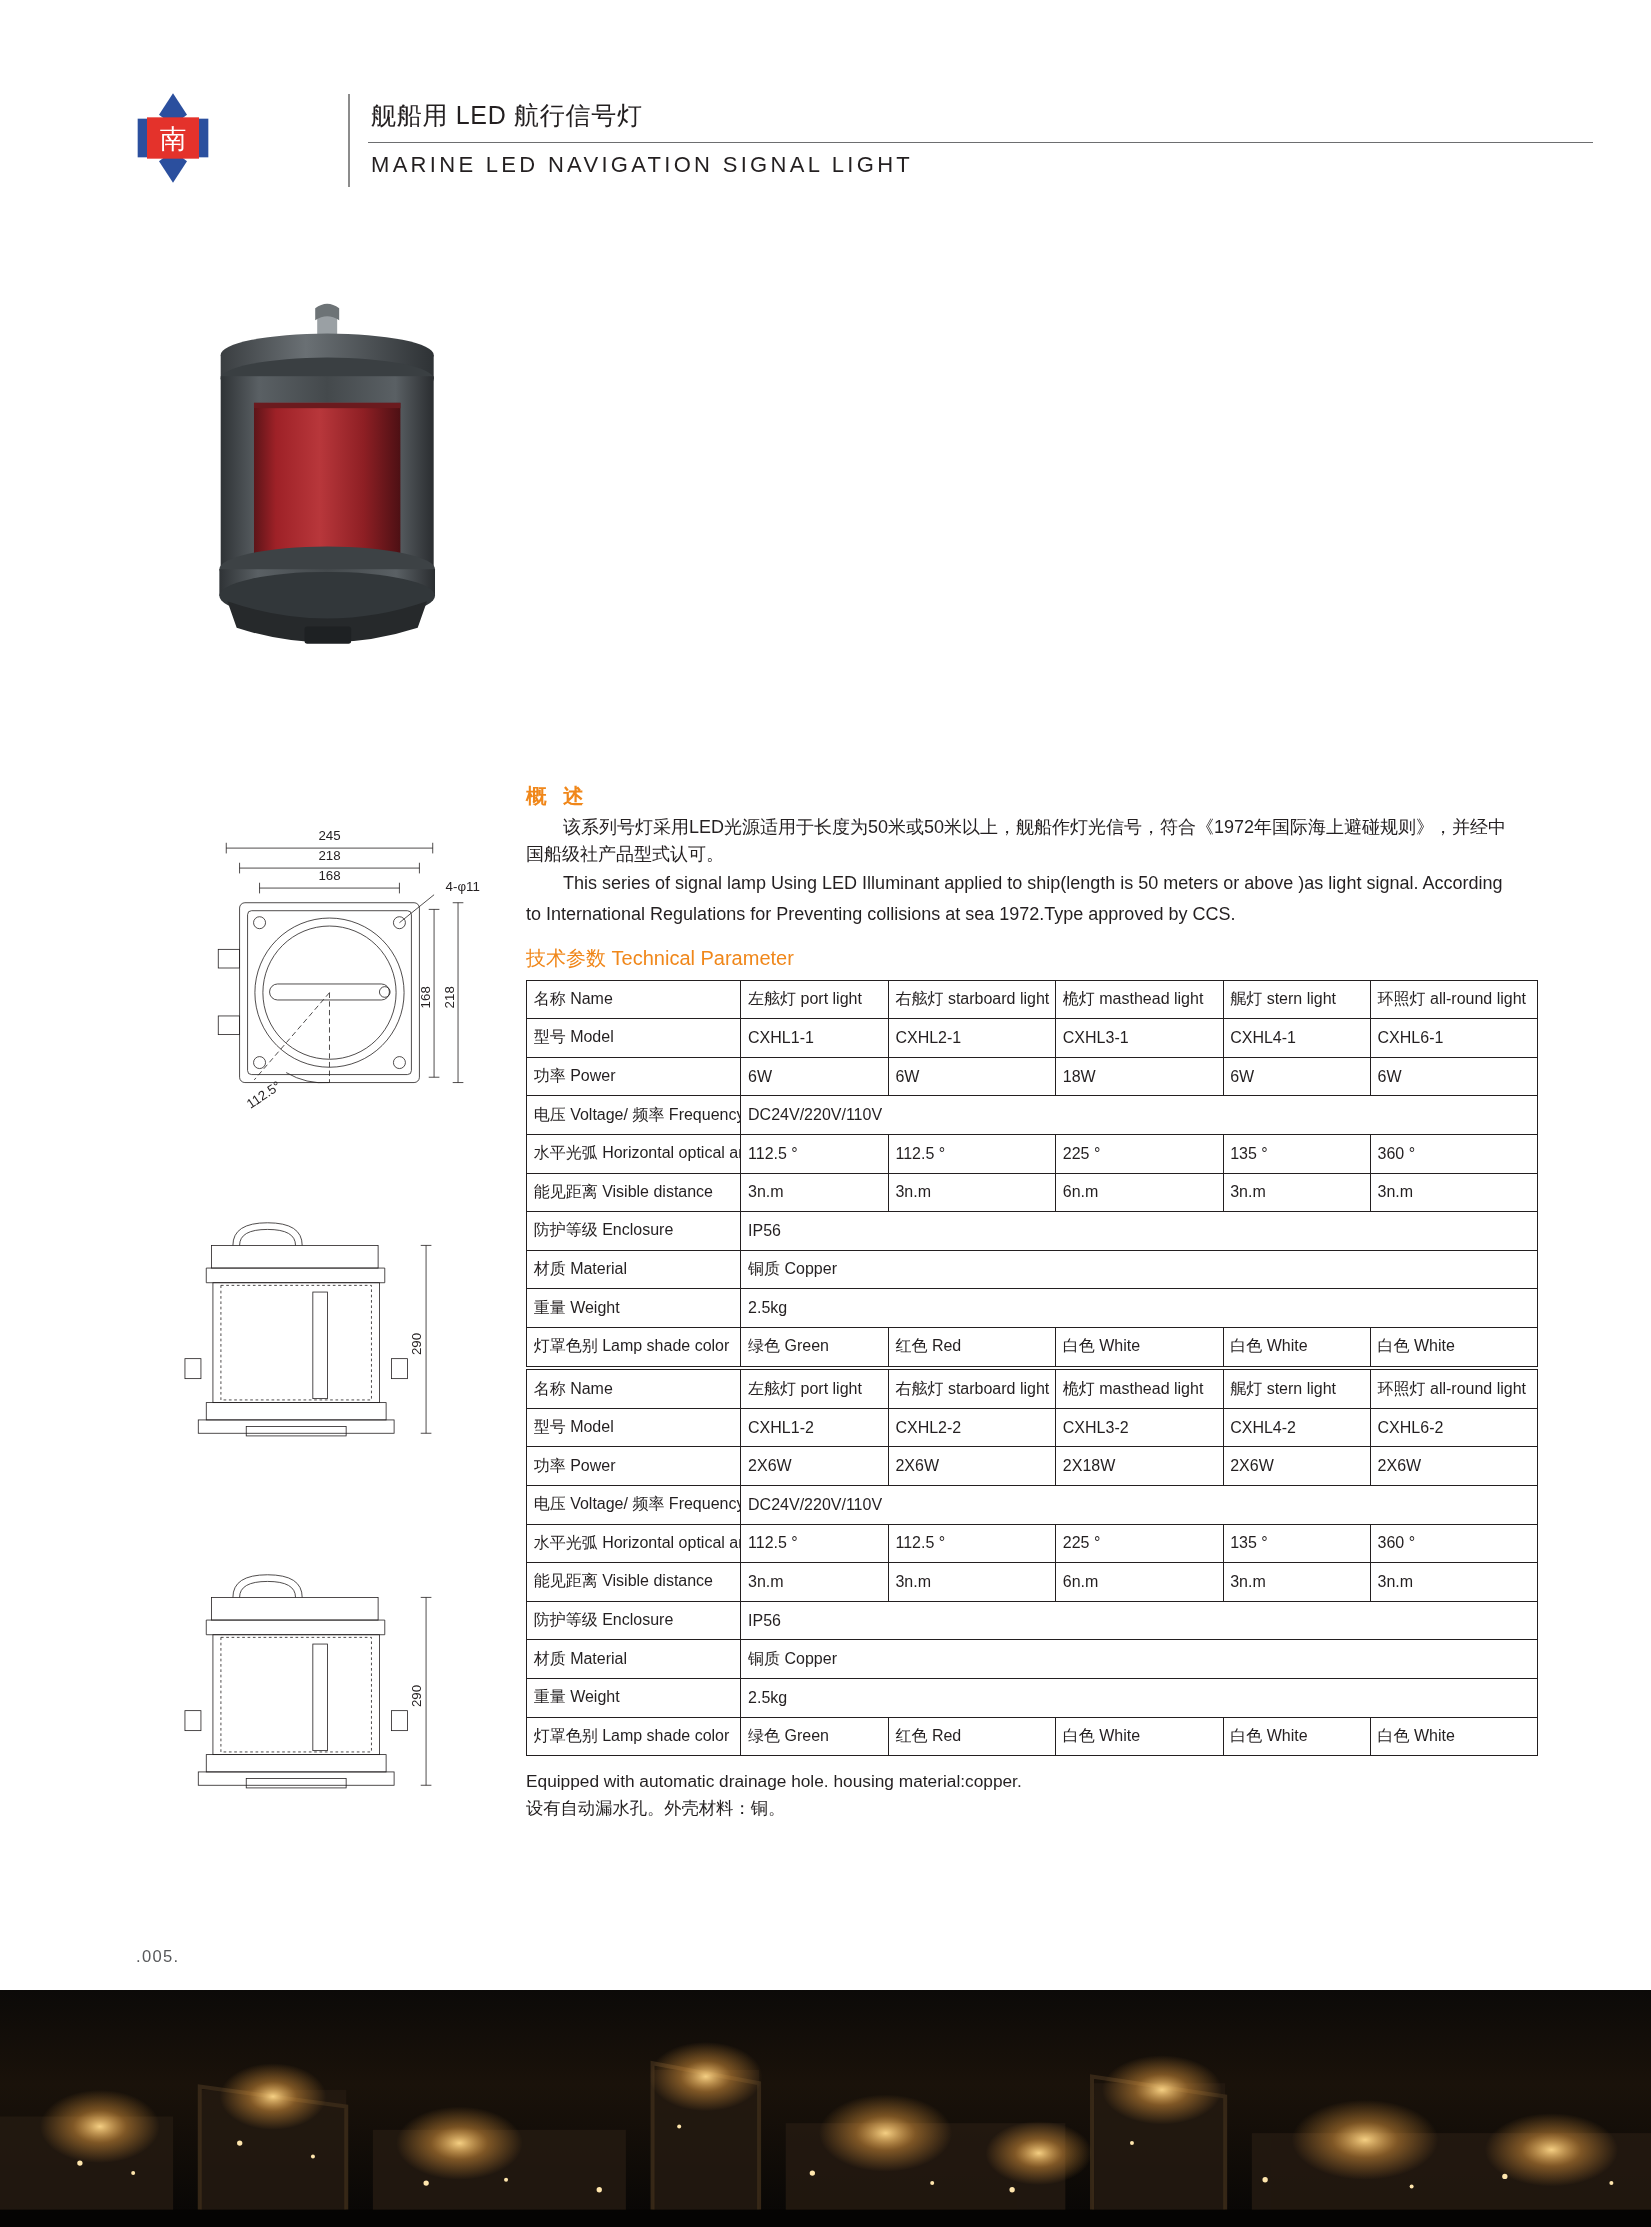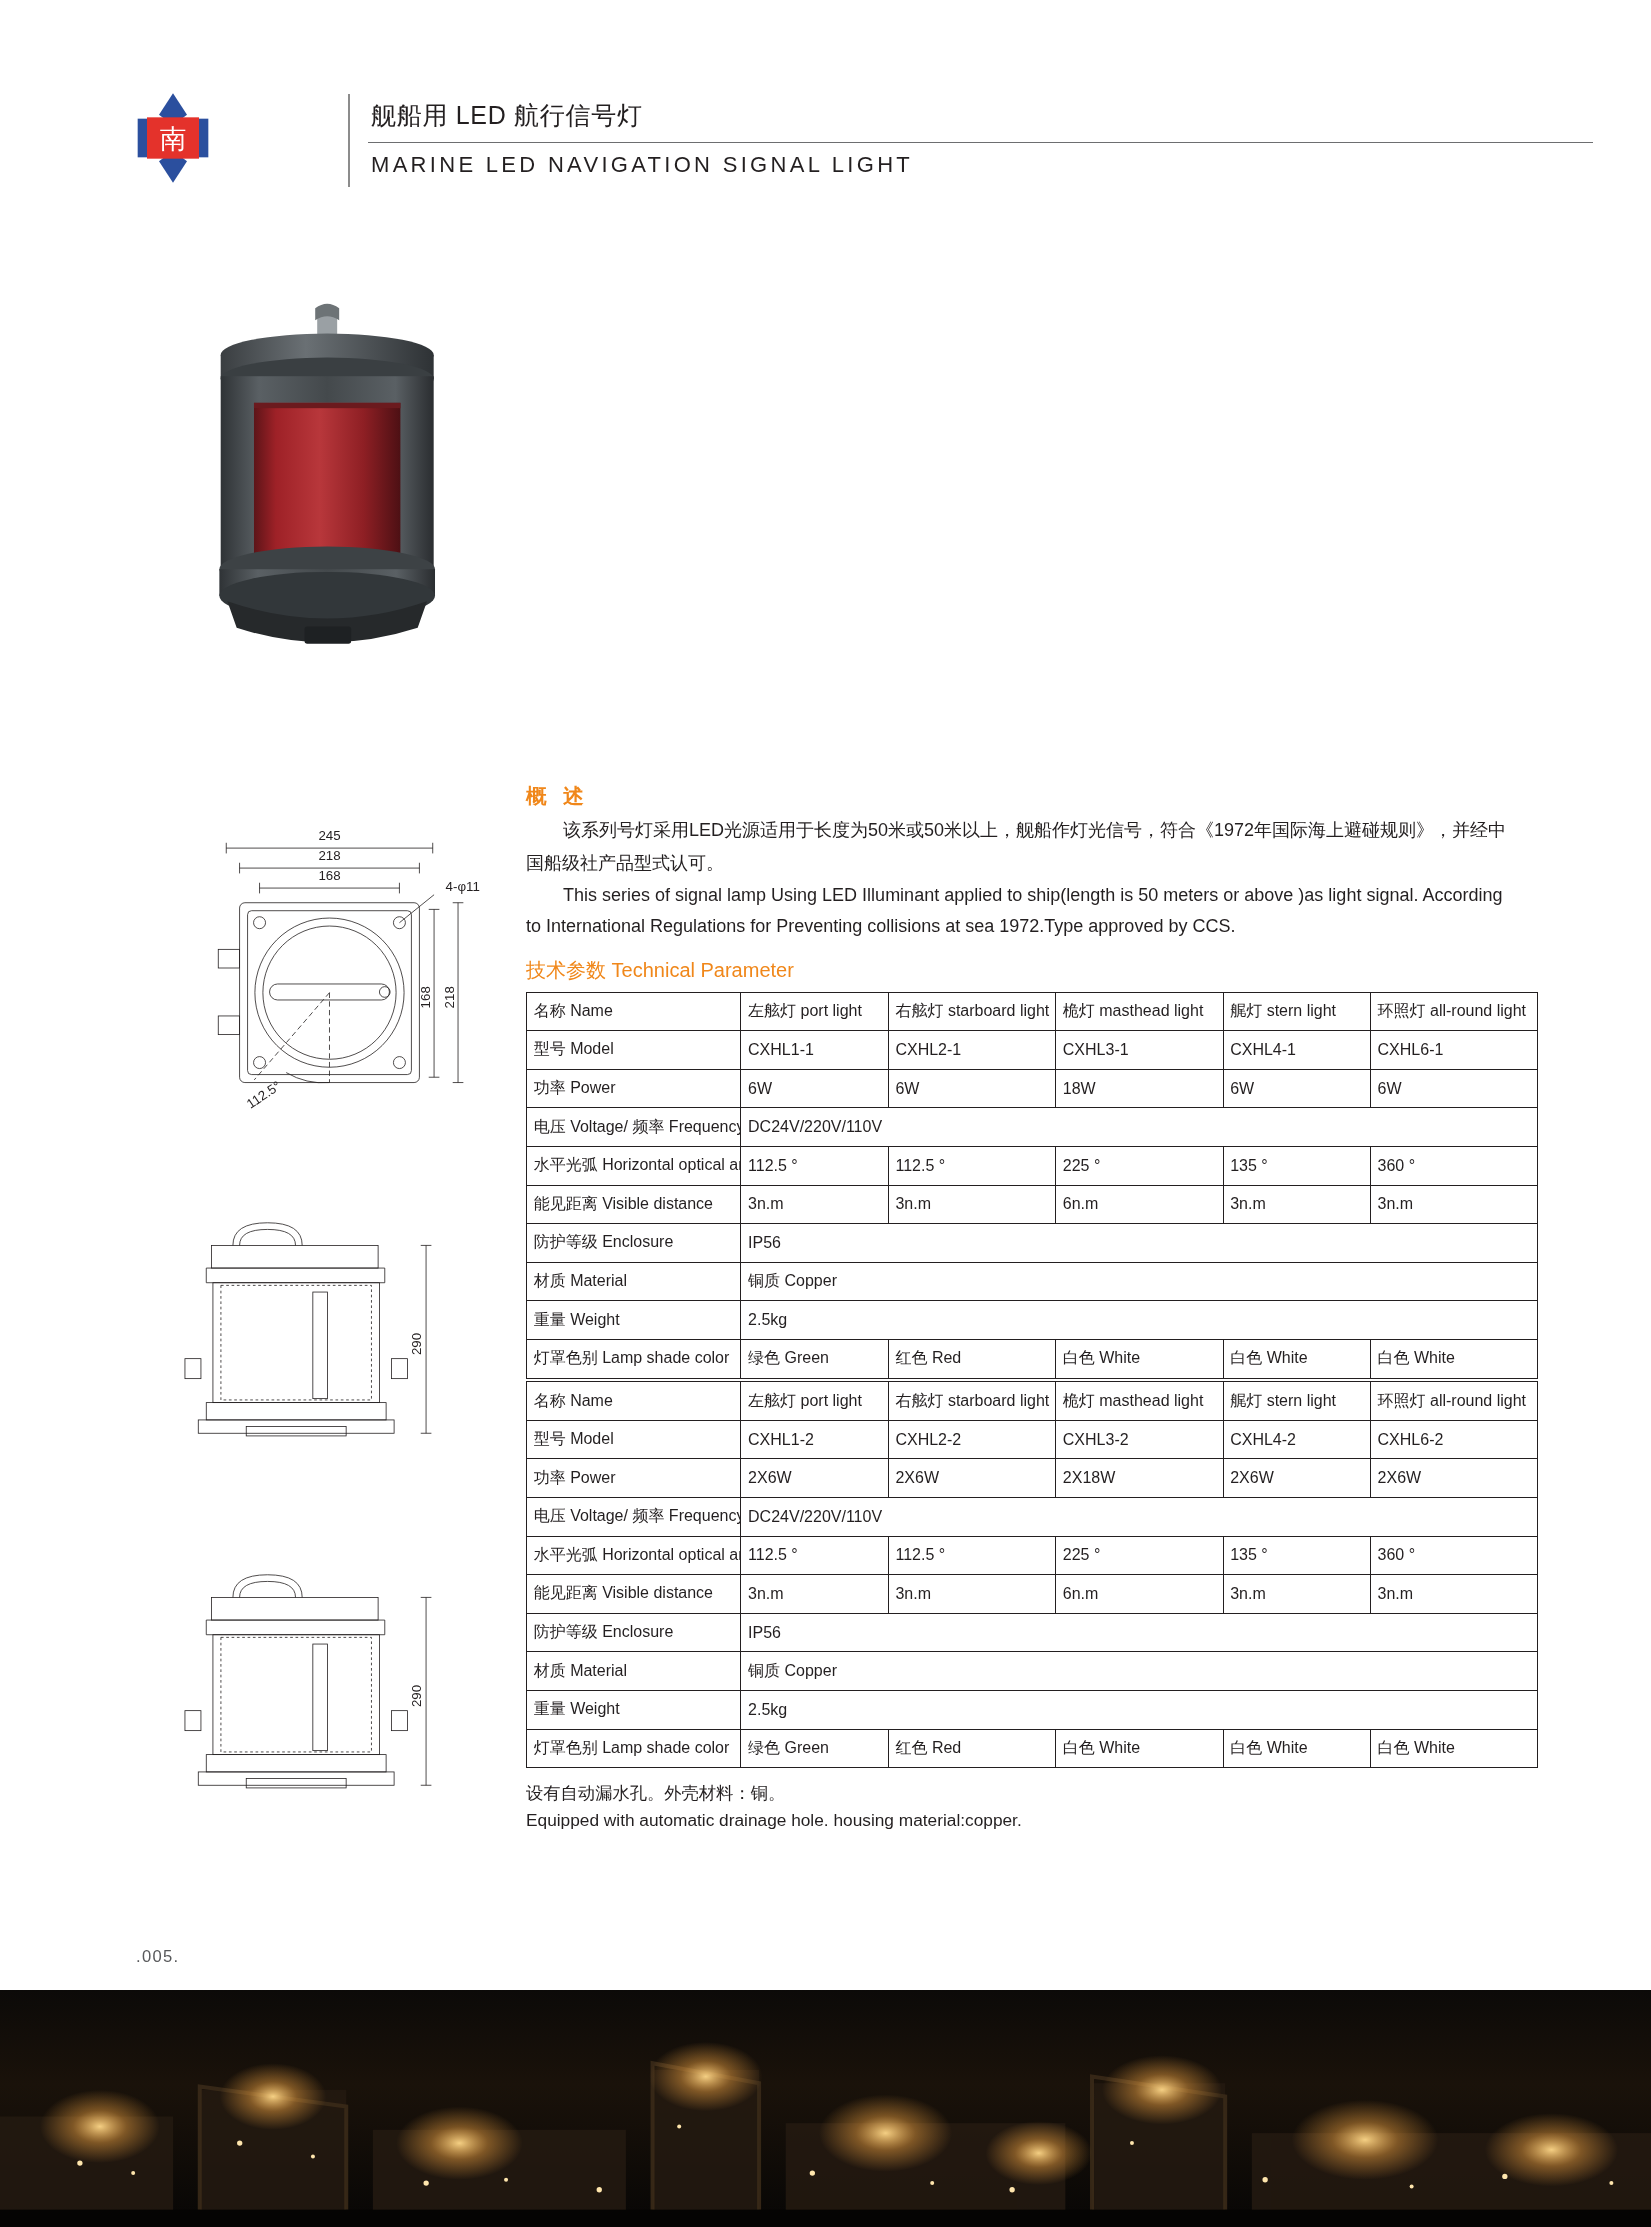--- a/index.html
+++ b/index.html
@@ -111,21 +111,21 @@
   }
   .sec-title-cn {
     font-size: 20.6px;
     font-weight: bold;
     color: #f0871a;
     letter-spacing: 5.3px;
     margin: 0 0 4px 0;
   }
   .para-cn {
     font-size: 18px;
-    line-height: 33px;
+    line-height: 27px;
     color: #231f20;
     text-indent: 37px;
     margin: 0;
   }
   .sec-title-en {
     font-size: 19.3px;
     font-weight: bold;
     color: #f0871a;
     margin: 9.3px 0 2.7px 0;
   }
@@ -521,22 +521,22 @@
           <td>红色 Red</td>
           <td>白色 White</td>
           <td>白色 White</td>
           <td>白色 White</td>
           <td class="tiny">白White, 红Red, 绿色Green</td>
         </tr>
       </tbody>
     </table>
 
     <div class="footnotes">
+      <div>Equipped with automatic drainage hole. housing material:copper.</div>
       <div>设有自动漏水孔。外壳材料：铜。</div>
-      <div>Equipped with automatic drainage hole. housing material:copper.</div>
     </div>
 
   </div>
 
   <div class="page-number">.005.</div>
 
   <div class="bottom-band">
     <svg width="1652" height="237" viewBox="0 0 2481 356" preserveAspectRatio="none">
       <defs>
         <linearGradient id="nightSky" x1="0" y1="0" x2="0" y2="1">

